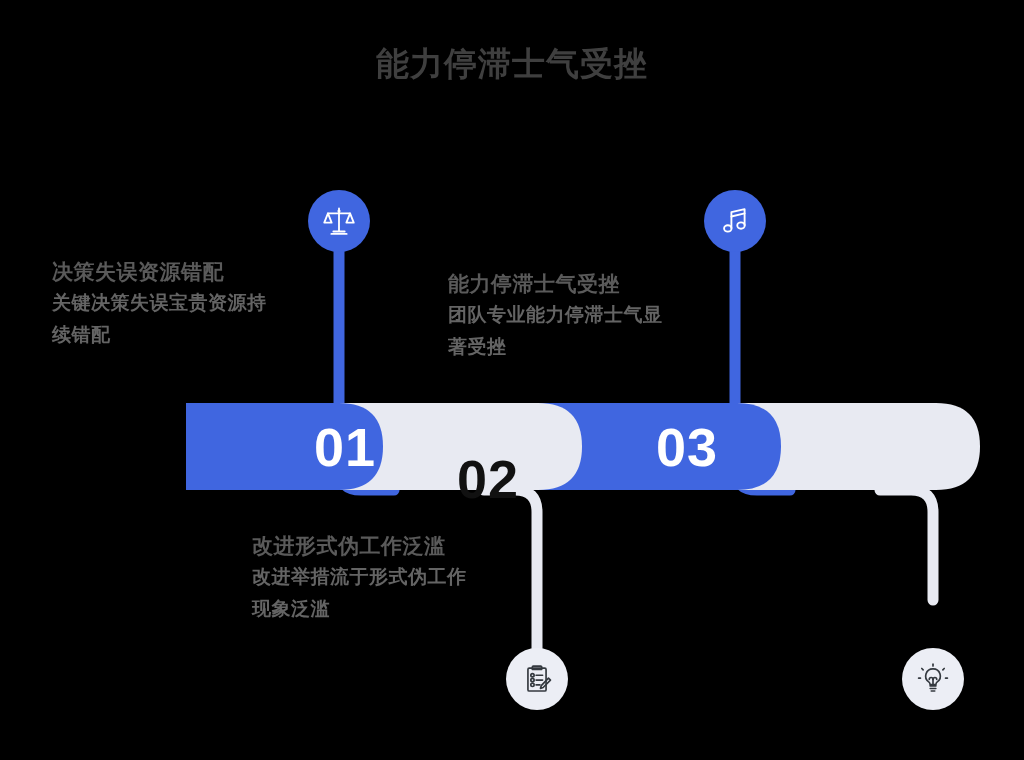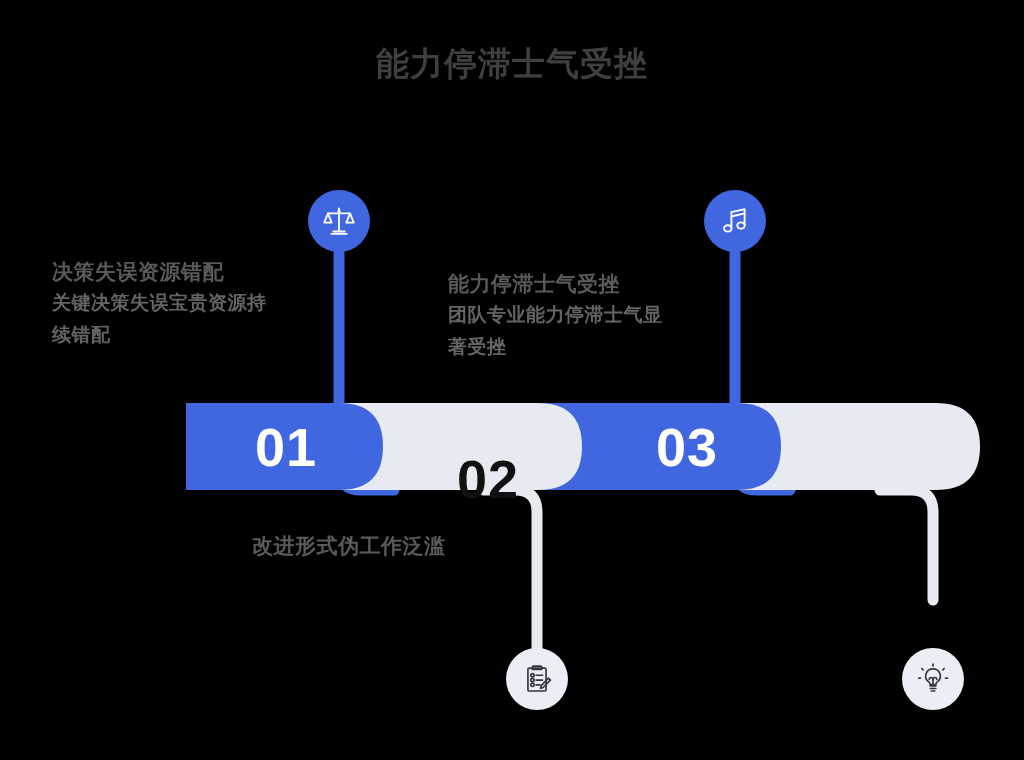--- a/index.html
+++ b/index.html
@@ -113,21 +113,21 @@
 
     <path d="M 658 403 L 936 403 Q 980 403 980 446.5 Q 980 490 936 490 L 658 490 Z" fill="#e8eaf2"></path>
 
     <path d="M 459 403 L 737 403 Q 781 403 781 446.5 Q 781 490 737 490 L 459 490 Z" fill="#4066e0"></path>
 
     <path d="M 260 403 L 538 403 Q 582 403 582 446.5 Q 582 490 538 490 L 260 490 Z" fill="#e8eaf2"></path>
 
     <path d="M 186 403 L 339 403 Q 383 403 383 446.5 Q 383 490 339 490 L 186 490 Z" fill="#4066e0"></path>
   </svg>
 
-  <div class="seg-number light" style="left:196px;">01</div>
+  <div class="seg-number light" style="left:196px;text-align:right;">01</div>
   <div class="seg-number dark" style="left:398px;">02</div>
   <div class="seg-number light" style="left:597px;">03</div>
 
   <div class="icon-bubble blue" style="left:308px; top:190px;">
     <span>
       <svg width="34" height="34" viewBox="0 0 24 24" fill="none" stroke="#ffffff" stroke-width="1.3" stroke-linecap="round" stroke-linejoin="round">
         <path d="M12 3.2 L12 19.2"></path>
         <path d="M4.2 6.6 L19.8 6.6"></path>
         <circle cx="12" cy="5" r="1.1" fill="#ffffff" stroke="none"></circle>
         <path d="M4.2 6.6 L1.6 13.2 L6.8 13.2 Z"></path>
@@ -189,16 +189,17 @@
     <div class="block-body">关键决策失误宝贵资源持续错配</div>
   </div>
 
   <div class="text-block" style="left:448px; top:256px;margin-top:12px;">
     <div class="block-title">能力停滞士气受挫</div>
     <div class="block-body">团队专业能力停滞士气显著受挫</div>
   </div>
 
   <div class="text-block" style="left:252px; top:530px;">
     <div class="block-title">改进形式伪工作泛滥</div>
+    <div class="block-body">改进举措流于形式伪工作现象泛滥</div>
   </div>
 
 
 </div>
 
 </body></html>

